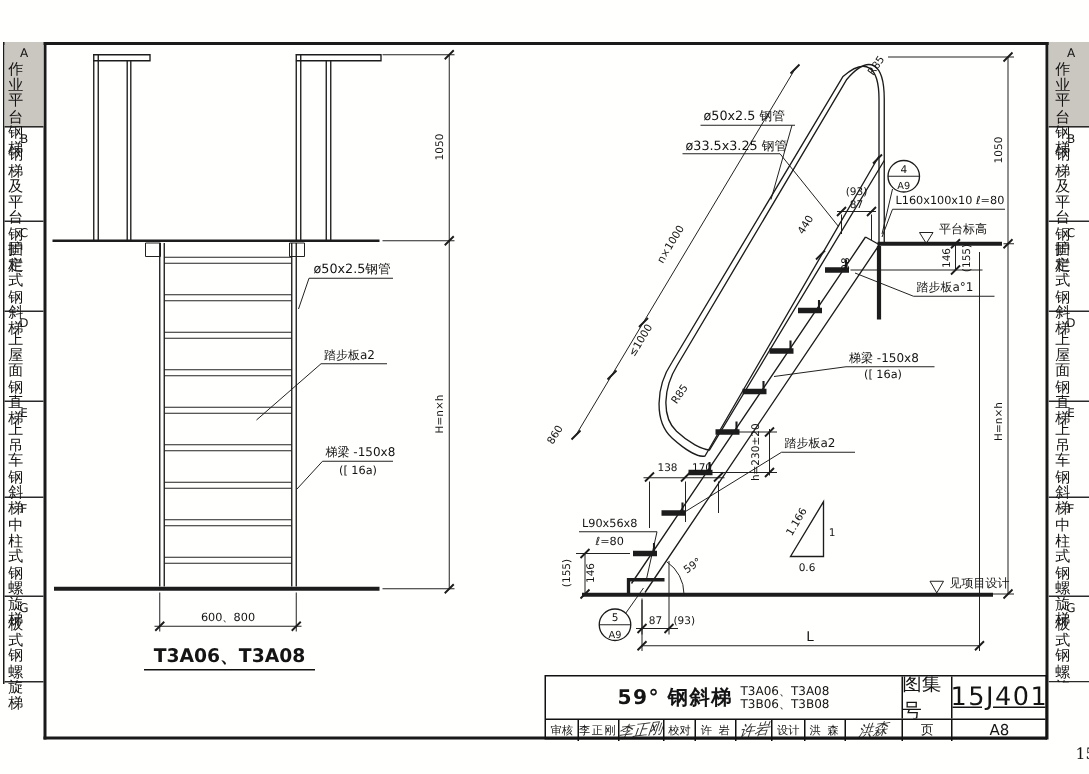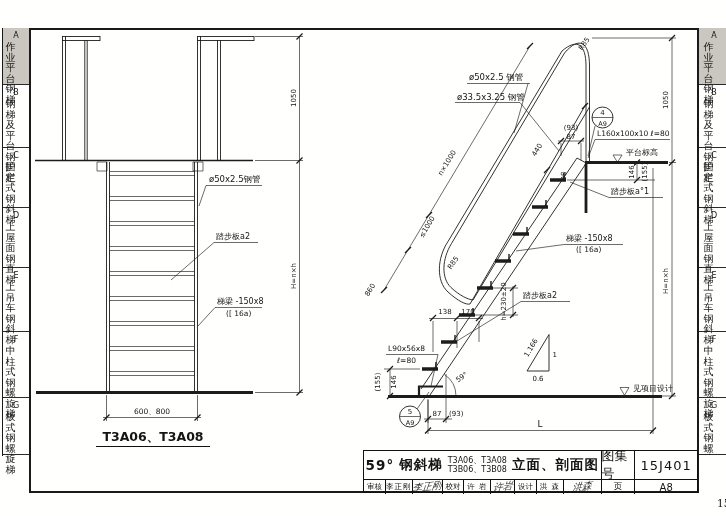--- a/index.html
+++ b/index.html
@@ -33,21 +33,21 @@
   .tblock{position:absolute;left:363px;top:450px;width:335px;height:43px;box-sizing:border-box;
           border:1.6px solid #111;display:flex;flex-direction:column;}
   .trow1{display:flex;height:29px;border-bottom:1px solid #111;box-sizing:border-box;}
   .trow2{display:flex;flex:1;}
   .tcell{box-sizing:border-box;border-right:1px solid #111;display:flex;align-items:center;
          justify-content:center;overflow:hidden;}
   .tcell:last-child{border-right:none;}
   .title-main{width:239px;gap:5px;font-weight:bold;font-size:13.5px;letter-spacing:1px;white-space:nowrap;}
   .models{font-weight:normal;font-size:8px;line-height:9px;letter-spacing:0;text-align:left;}
   .atlas-label{width:34px;font-size:13px;}
-  .atlas-num{width:62px;font-size:13px;letter-spacing:1px;}
+  .atlas-num{width:62px;font-size:17px;letter-spacing:1px;text-decoration:underline;}
   .r2{font-size:7.5px;}
   .c-role{width:22px;font-family:Liberation Serif, serif;}
   .c-name{width:27px;letter-spacing:1px;}
   .c-sig{width:30px;}
   .c-sig2{width:24px;}
   .c-sig3{width:38px;}
   .c-page-label{width:34px;font-size:8.5px;}
   .c-page{width:62px;font-size:10px;}
   .sig{font-style:italic;transform:rotate(-7deg) skewX(-14deg);font-size:10px;opacity:.9;white-space:nowrap;}
   .page-num{position:absolute;left:681px;top:497px;font-size:10.5px;font-family:"DejaVu Serif",serif;margin-left:36px;}
@@ -276,21 +276,20 @@
 
   <div class="tblock">
     <div class="trow1">
       <div class="tcell title-main">
         <span>59°</span>
         <span>钢斜梯</span>
         <span class="models">
           <span>T3A06、T3A08</span><br>
           <span>T3B06、T3B08</span>
         </span>
-        <span>立面、剖面图</span>
       </div>
       <div class="tcell atlas-label">图集号</div>
       <div class="tcell atlas-num">15J401</div>
     </div>
     <div class="trow2 r2">
       <div class="tcell c-role">审核</div>
       <div class="tcell c-name">李正刚</div>
       <div class="tcell c-sig">
           <span class="sig">李正刚</span>
         </div>

